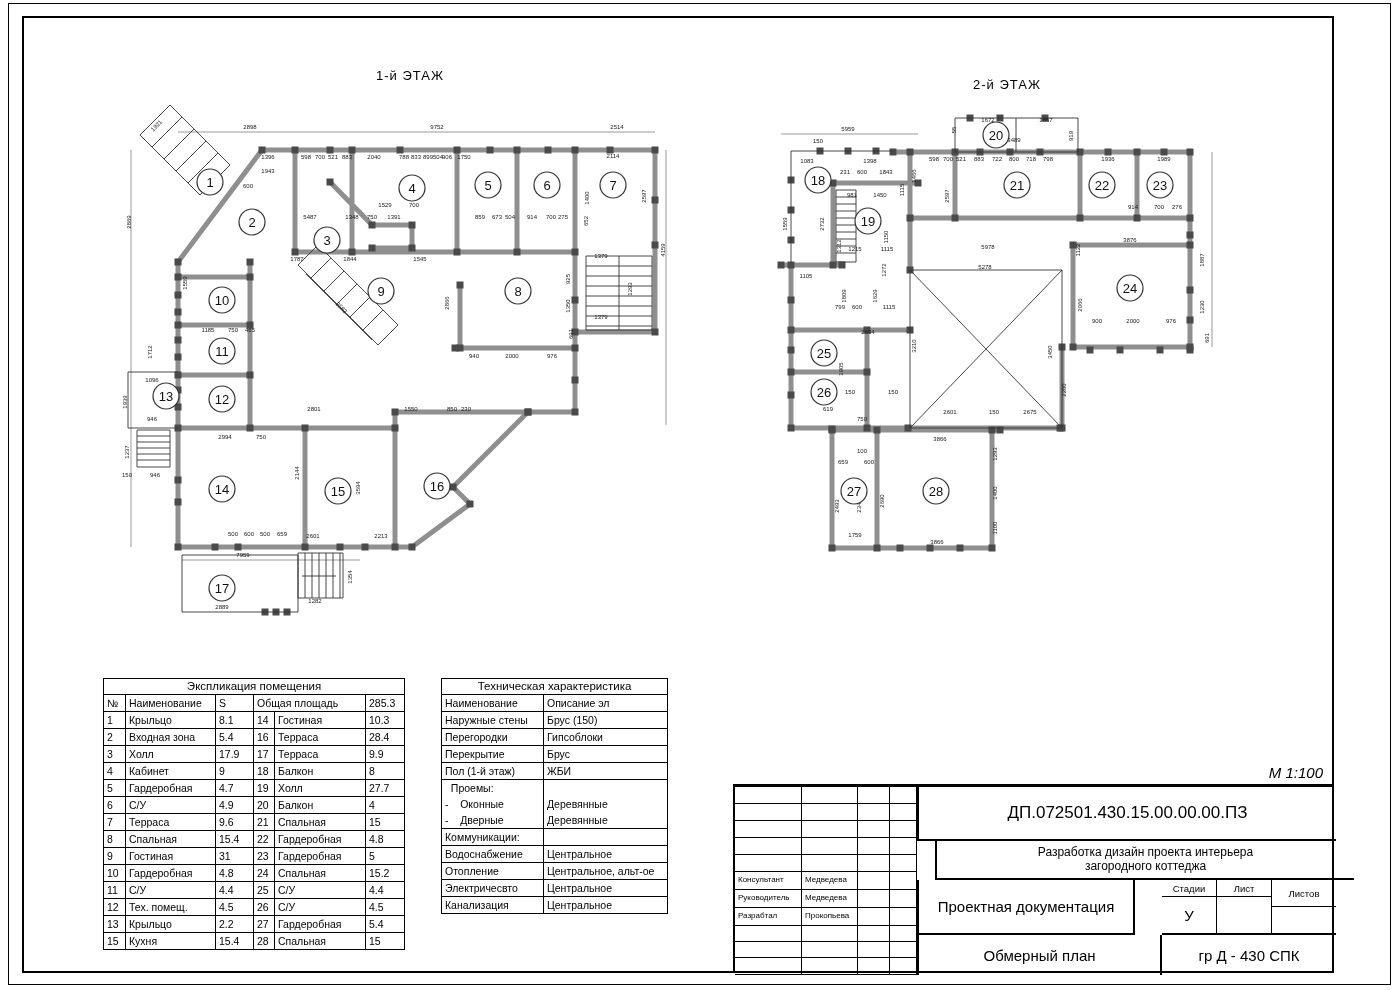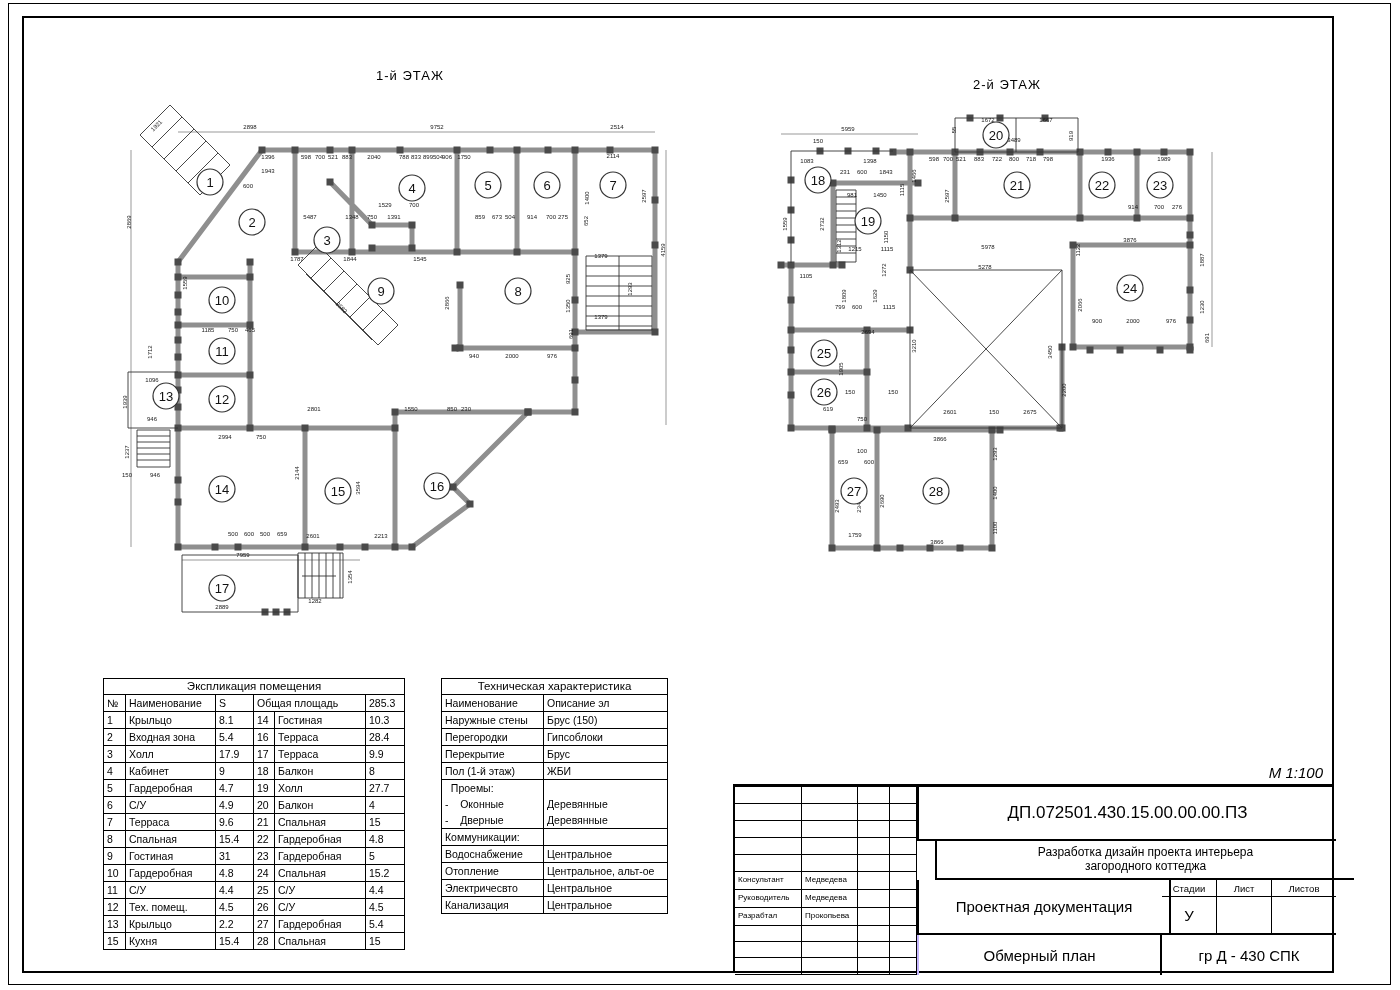--- a/index.html
+++ b/index.html
@@ -707,23 +707,23 @@
           <div style="left: 67px; width: 56px;"></div>
           <div style="left: 123px; width: 32px;"></div>
           <div style="left: 155px; width: 27px;"></div>
         </div>
       </div>
     <div class="scell big" style="left:182px;top:0;width:419px;height:54px;border-left:2px solid #000;border-bottom:2px solid #000;font-size:17px;">ДП.072501.430.15.00.00.00.ПЗ</div>
     <div class="scell" style="left:200px;top:54px;width:419px;height:39px;border-left:2px solid #000;border-bottom:2px solid #000;text-align:center;font-size:12px;padding-top:4px;">
       <div>Разработка дизайн проекта интерьера</div>
       <div>загородного коттеджа</div>
     </div>
-    <div class="scell big" style="left:182px;top:93px;width:254px;height:55px;border-left:2px solid #000;border-right:2px solid #000;border-bottom:2px solid #000;font-size:15px;">Проектная документация</div>
+    <div class="scell big" style="left:182px;top:93px;width:218px;height:55px;border-left:2px solid #000;border-right:2px solid #000;border-bottom:2px solid #000;font-size:15px;">Проектная документация</div>
     <div class="scell big" style="left:427px;top:93px;width:55px;height:17px;border-right:1px solid #000;border-bottom:1px solid #000;font-size:9.5px;">Стадии</div>
     <div class="scell big" style="left:482px;top:93px;width:55px;height:17px;border-right:1px solid #000;border-bottom:1px solid #000;font-size:9.5px;">Лист</div>
-    <div class="scell big" style="left:537px;top:93px;width:64px;height:17px;border-bottom:1px solid #000;font-size:9.5px;">Листов</div>
+    <div class="scell big" style="left:537px;top:93px;width:64px;height:27px;border-bottom:1px solid #000;font-size:9.5px;">Листов</div>
     <div class="scell big" style="left:427px;top:110px;width:55px;height:38px;border-right:1px solid #000;border-bottom:2px solid #000;font-size:15px;">У</div>
     <div class="scell" style="left:482px;top:110px;width:55px;height:38px;border-right:1px solid #000;border-bottom:2px solid #000;"></div>
     <div class="scell" style="left:537px;top:110px;width:64px;height:38px;border-bottom:2px solid #000;"></div>
-    <div class="scell big" style="left:182px;top:148px;width:245px;height:40px;border-left:2px solid #c4b5fd;border-right:2px solid #000;font-size:15px;">Обмерный план</div>
+    <div class="scell big" style="left:182px;top:148px;width:245px;height:40px;border-left:2px solid #000000;border-right:2px solid #000;font-size:15px;">Обмерный план</div>
     <div class="scell big" style="left:427px;top:148px;width:174px;height:40px;font-size:15px;text-align:right;">гр Д - 430 СПК</div>
   </div>
 </div>
 
 </body></html>

